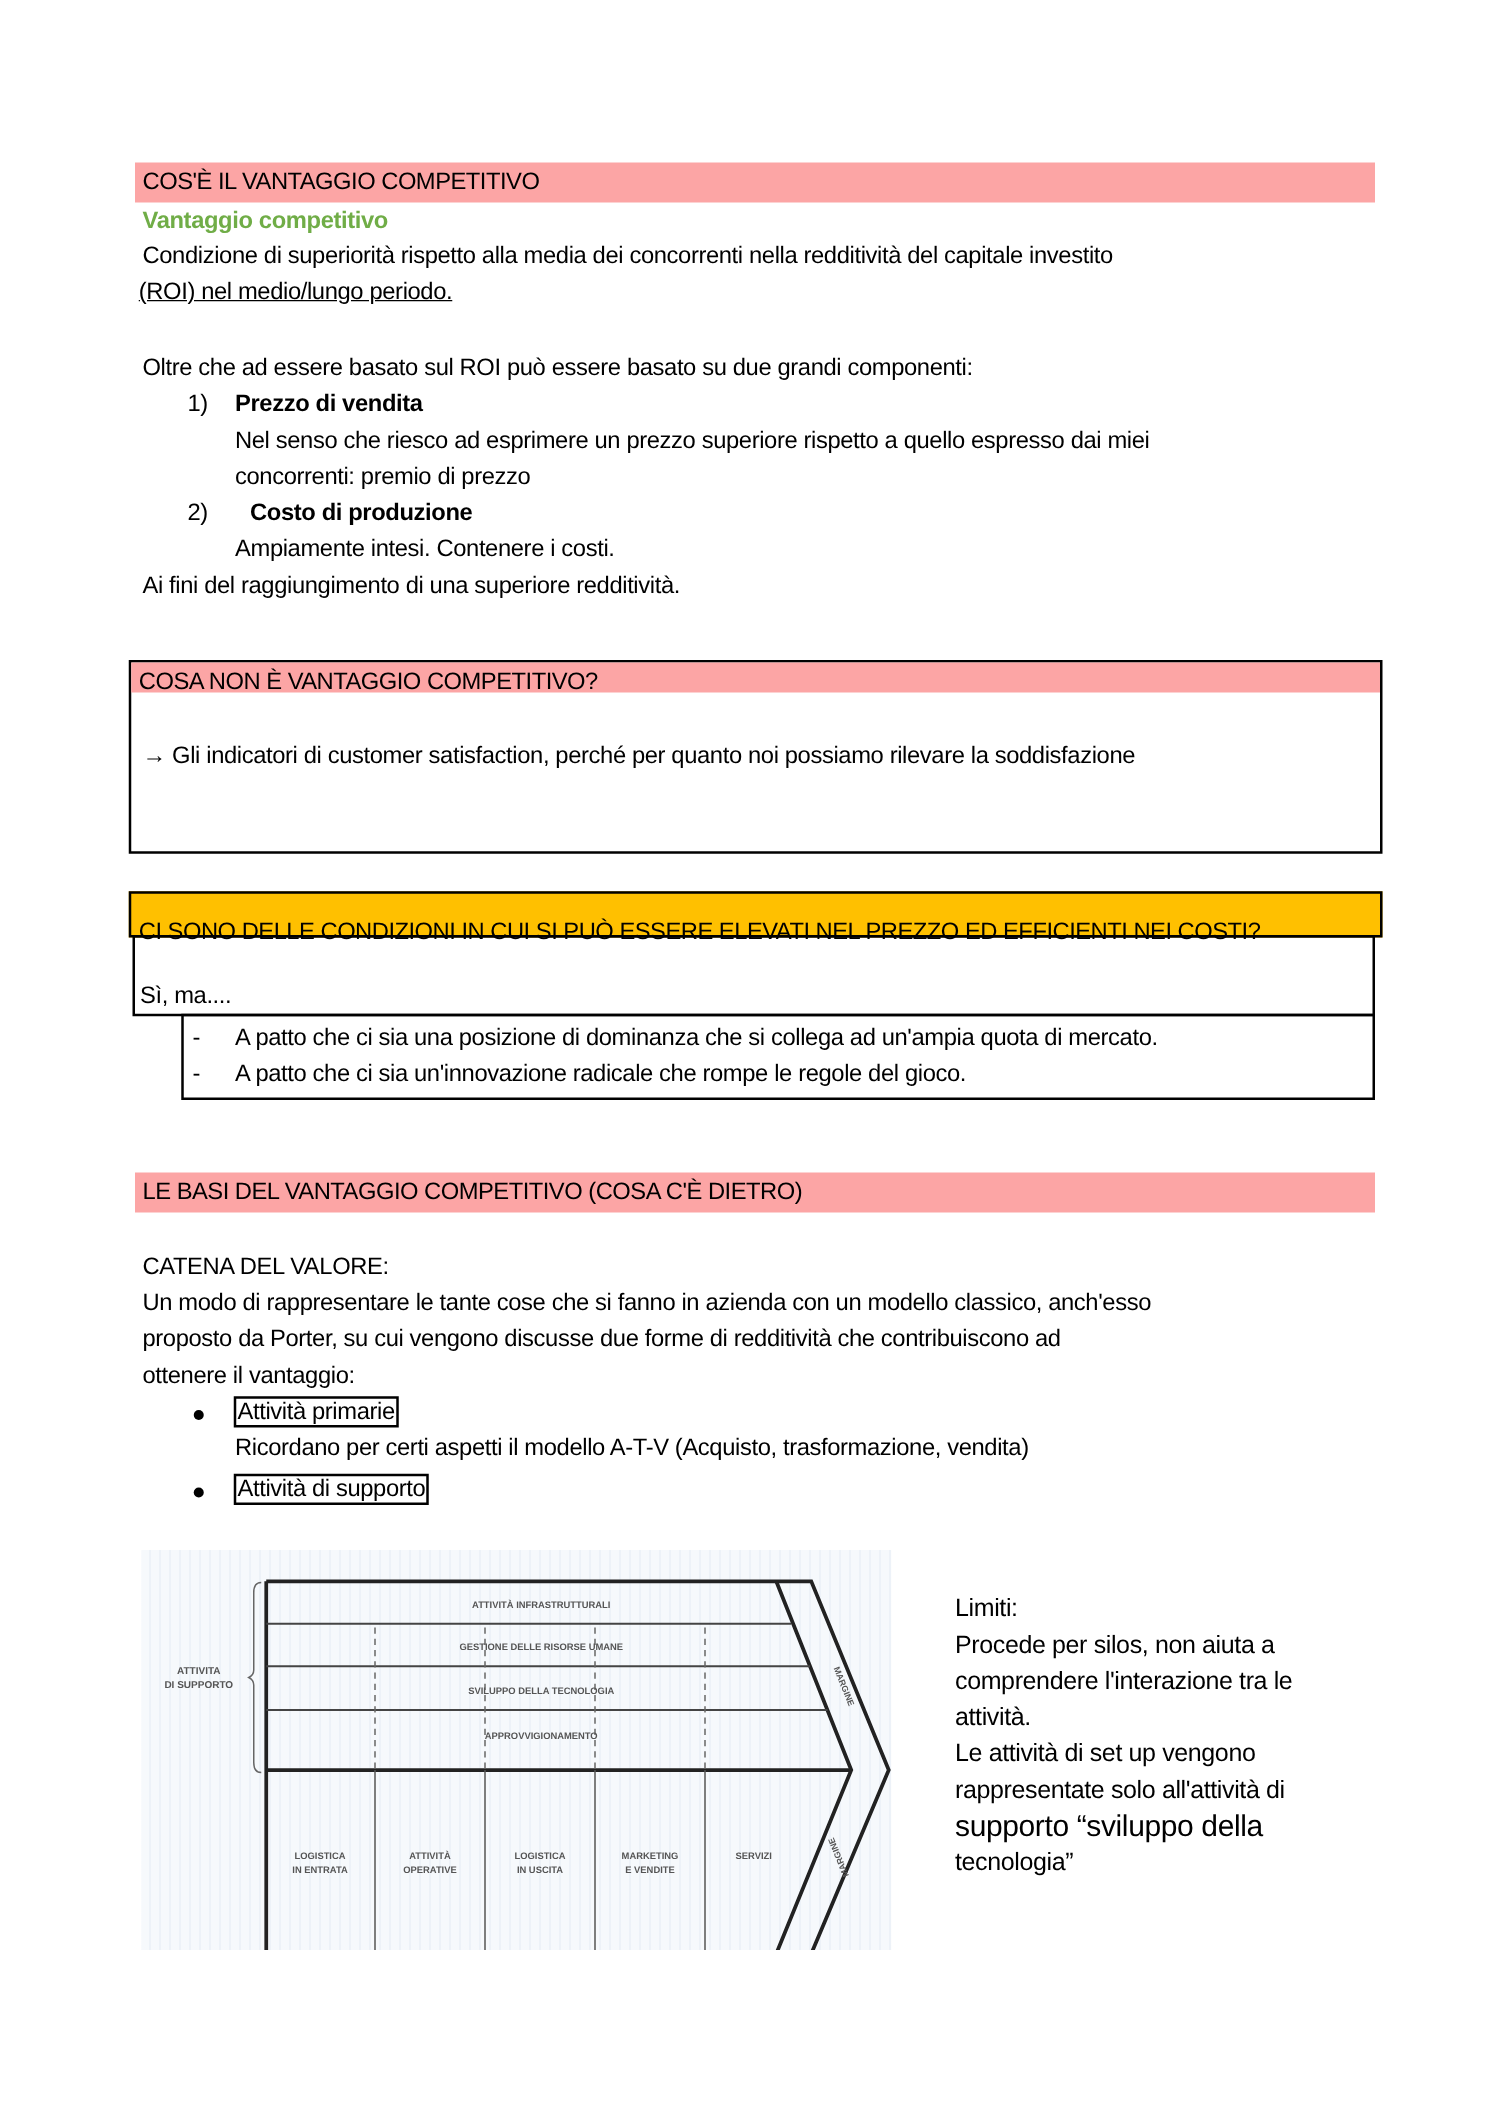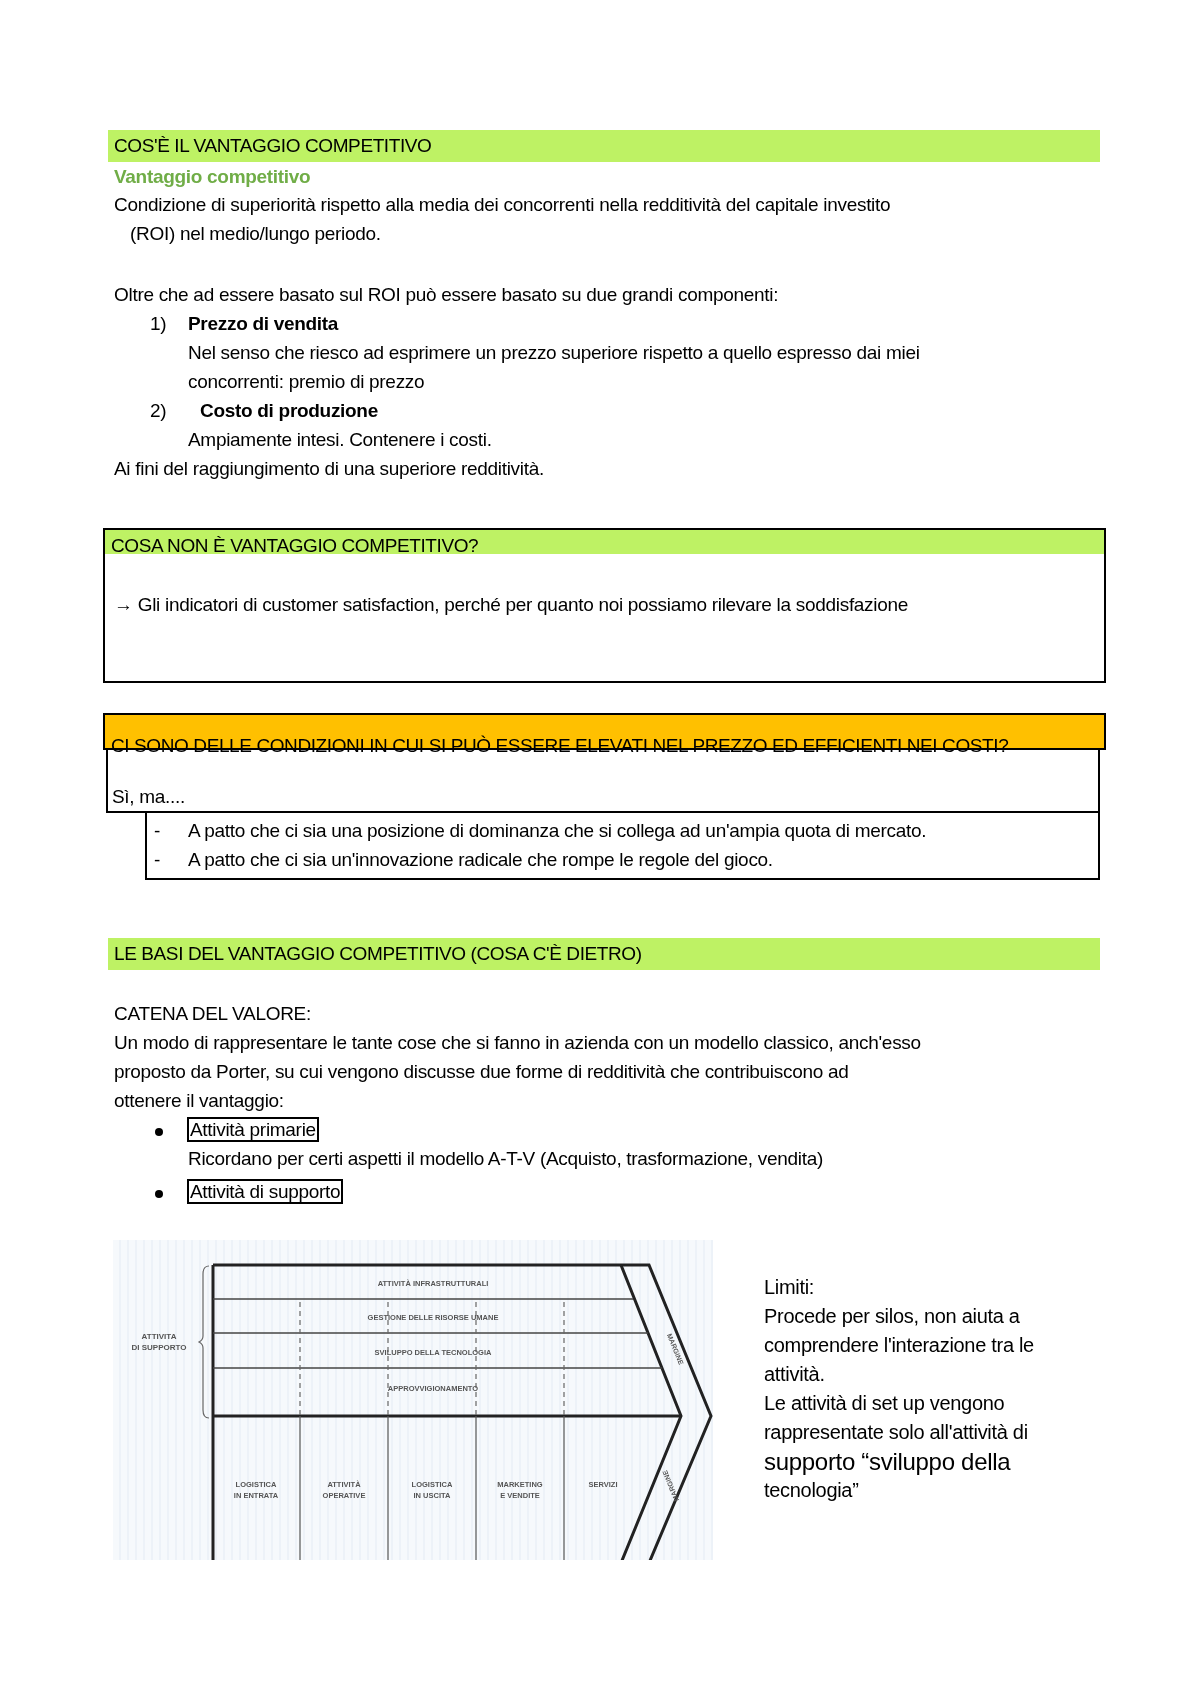--- a/index.html
+++ b/index.html
@@ -1,37 +1,37 @@
 <!DOCTYPE html>
 <html><head>
 <meta charset="utf-8">
 <style>
   html, body { margin: 0; padding: 0; background: #ffffff; }
   body { width: 1200px; height: 1698px; position: relative; overflow: hidden;
          font-family: "Liberation Sans", sans-serif; color: #000; }
   .page { position: absolute; left: 0; top: 0; width: 1200px; height: 1698px; }
   .txt { position: absolute; font-size: 19px; line-height: 29px; white-space: nowrap; letter-spacing: -0.3px; text-align: center; }
-  .heading-bar { position: absolute; background: #bef264; font-size: 19px; line-height: 32px; padding-left: 6px; box-sizing: border-box; white-space: nowrap; letter-spacing: -0.4px; }
+  .heading-bar { position: absolute; background: #fca5a5; font-size: 19px; line-height: 32px; padding-left: 6px; box-sizing: border-box; white-space: nowrap; letter-spacing: -0.4px; }
   .green { color: #70ad47; font-weight: bold; }
   .bold { font-weight: bold; }
   .box { position: absolute; border: 2px solid #000; box-sizing: border-box; }
   .boxed-word { border: 2px solid #000; padding: 0 1px; }
   .bullet-dot { position: absolute; width: 8px; height: 8px; border-radius: 50%; background: #000; }
   .diagram { position: absolute; left: 113px; top: 1240px; width: 600px; height: 320px; background: repeating-linear-gradient(90deg, #f6f9fc 0, #f6f9fc 6px, #edf2f8 6px, #edf2f8 8px); }
   .diagram svg text { font-family: "Liberation Sans", sans-serif; font-weight: bold; fill: #555; }
 </style>
 </head>
 <body>
 
 <div class="page">
 
   <div class="heading-bar" style="left:108px; top:130px; width:992px; height:32px;">COS'È IL VANTAGGIO COMPETITIVO</div>
   <div class="txt green" style="left:114px; top:162px;">Vantaggio competitivo</div>
   <div class="txt" style="left:114px; top:190px;">Condizione di superiorità rispetto alla media dei concorrenti nella redditività del capitale investito</div>
-  <div class="txt" style="left:130px; top:219px;">(ROI) nel medio/lungo periodo.</div>
+  <div class="txt" style="left:111px; top:219px;text-decoration:underline;">(ROI) nel medio/lungo periodo.</div>
 
   <div class="txt" style="left:114px; top:280px;">Oltre che ad essere basato sul ROI può essere basato su due grandi componenti:</div>
 
   <div class="txt" style="left:150px; top:309px;">1)</div>
   <div class="txt bold" style="left:188px; top:309px;">Prezzo di vendita</div>
   <div class="txt" style="left:188px; top:338px;">Nel senso che riesco ad esprimere un prezzo superiore rispetto a quello espresso dai miei</div>
   <div class="txt" style="left:188px; top:367px;">concorrenti: premio di prezzo</div>
 
   <div class="txt" style="left:150px; top:396px;">2)</div>
   <div class="txt bold" style="left:200px; top:396px;">Costo di produzione</div>

